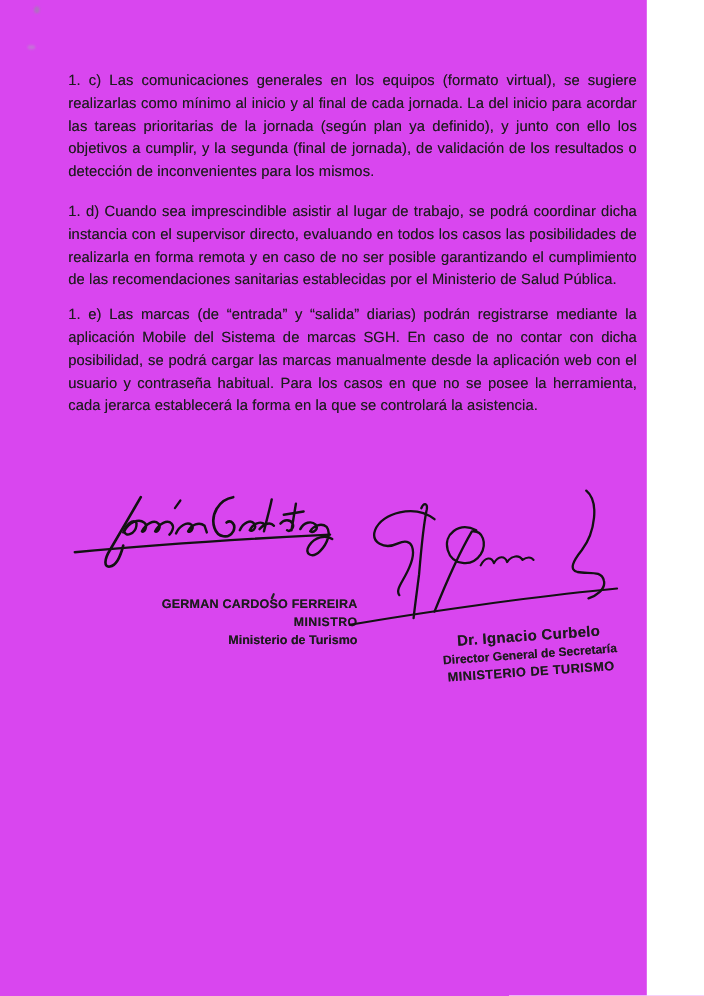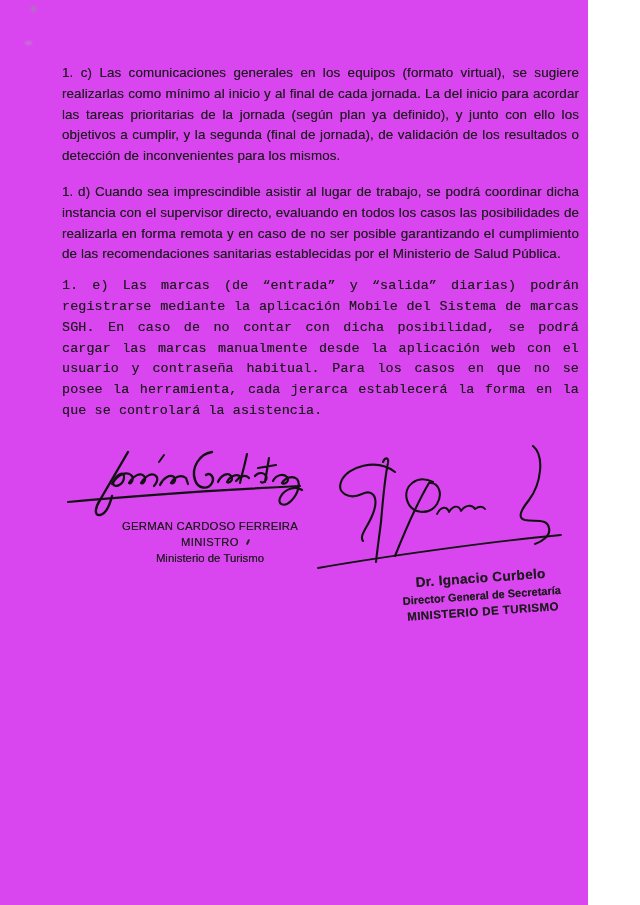--- a/index.html
+++ b/index.html
@@ -25,39 +25,39 @@
   .content p {
     margin: 0 0 12px 0;
     font-size: 13.4px;
     line-height: 20.8px;
     text-align: justify;
     letter-spacing: 0.1px;
     text-shadow: 0 0 0.45px rgba(20,20,20,0.55);
   }
   .content p:nth-child(1) { margin-bottom: 15px; }
   .content p:nth-child(2) { margin-bottom: 11px; }
-  .content p:nth-child(3) { margin-bottom: 6px; font-family: Liberation Mono, monospace; }
+  .content p:nth-child(3) { margin-bottom: 6px; }
   .sig-svg {
     position: absolute;
   }
   .sig-svg path {
     fill: none;
     stroke: #121212;
     stroke-linecap: round;
     stroke-linejoin: round;
   }
   .sig-left-svg { left: 50px; top: 440px; }
   .sig-right-svg { left: 315px; top: 438px; }
   .sig-left-text {
     position: absolute;
     left: 95px;
-    top: 518px;
+    top: 542px;
     width: 230px;
-    text-align: center;
-    font-weight: normal;
+    text-align: right;
+    font-weight: bold;
     text-shadow: 0 0 0.4px rgba(10,10,10,0.6);
   }
   .sig-left-text .name   { font-size: 11.4px; line-height: 17px; letter-spacing: 0.2px; }
   .sig-left-text .title  { font-size: 11.2px; line-height: 15px; letter-spacing: 0.4px; }
   .sig-left-text .org    { font-size: 11.4px; line-height: 16px; }
   .sig-right-text {
     position: absolute;
     left: 373px;
     top: 576px;
     width: 218px;

